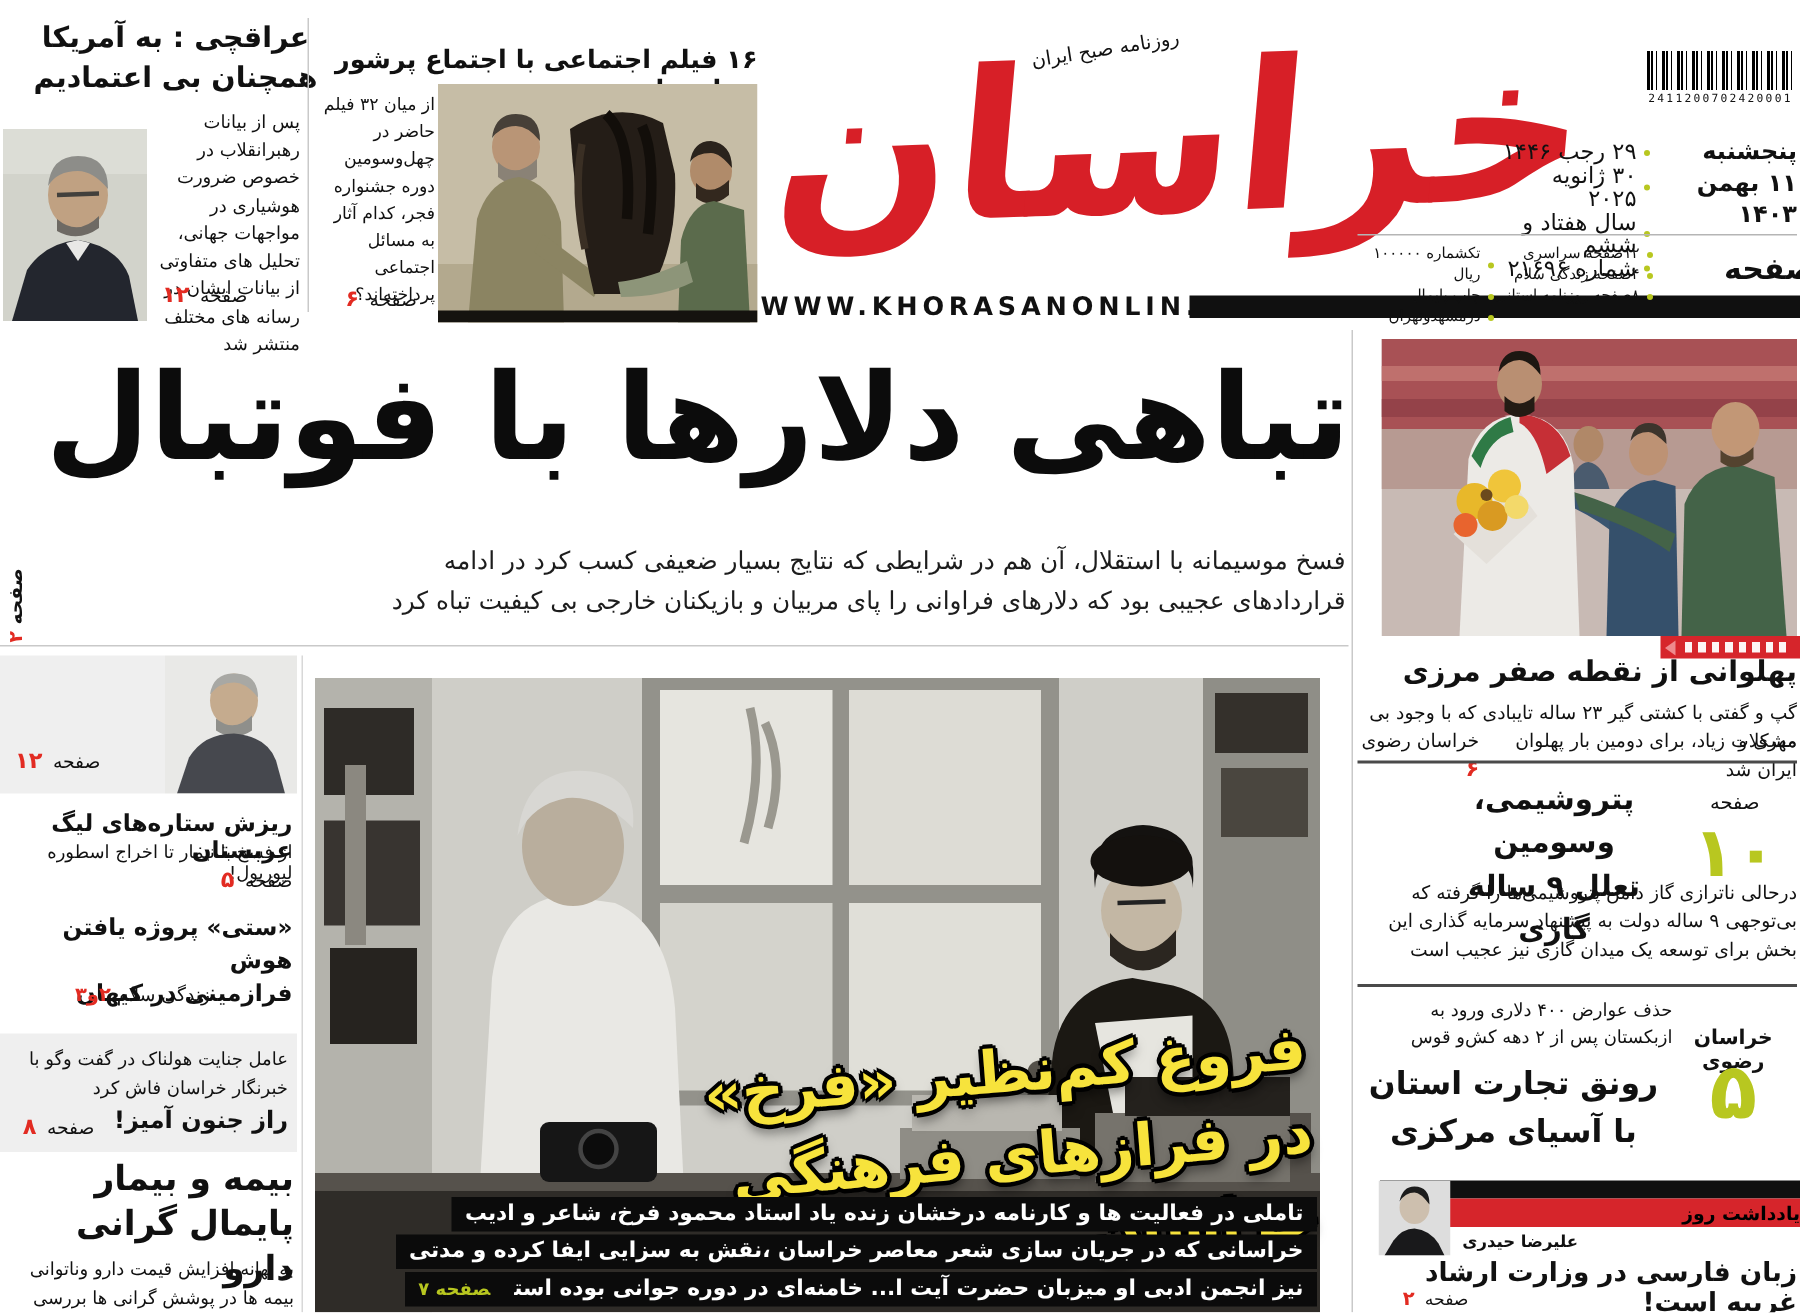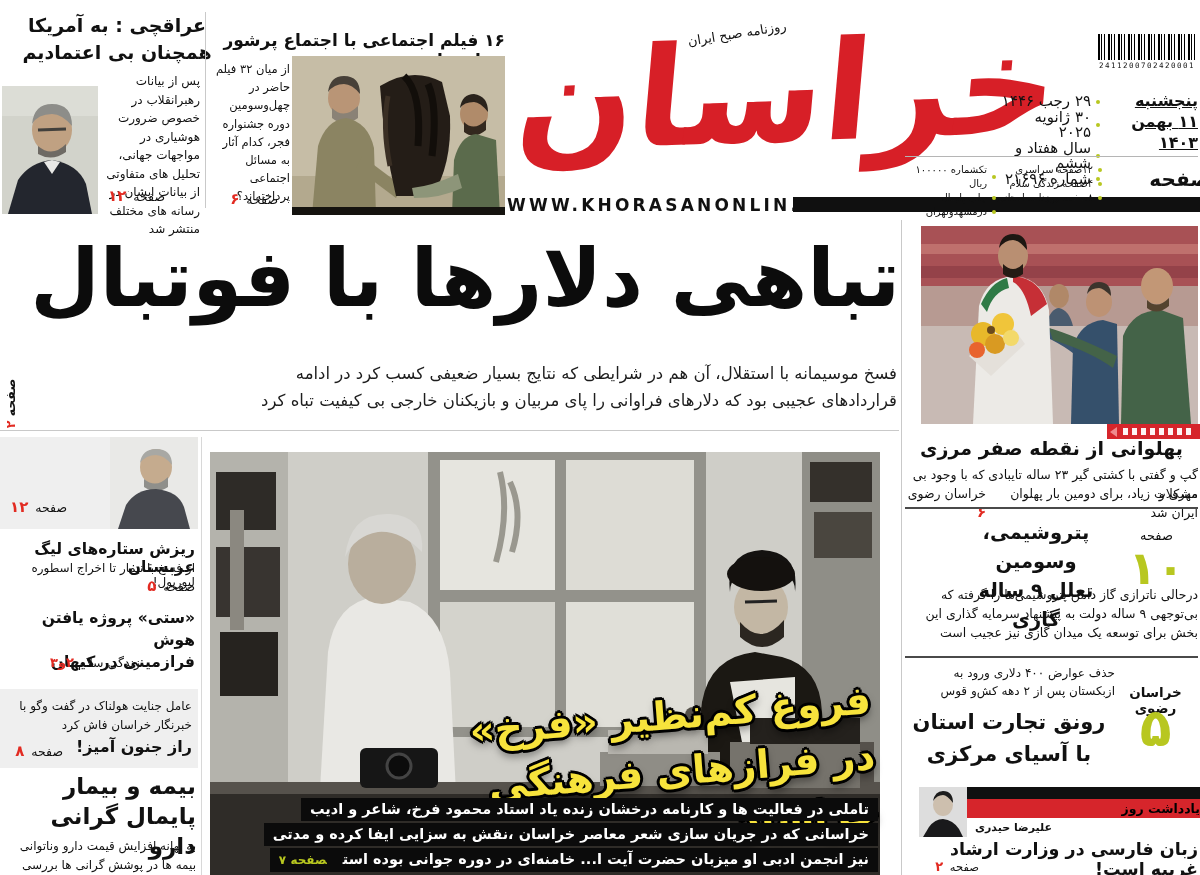--- a/index.html
+++ b/index.html
@@ -98,21 +98,21 @@
     <span>صفحه</span>
     <span class="rednum">۶</span>
   </div>
 
   <div class="abs tagline" style="left:672px;top:26px;width:130px;">روزنامه صبح ایران</div>
   <div class="abs logo" style="left:505px;top:0px;width:565px;height:190px;">خراسان</div>
   <div class="abs website" style="left:507px;top:195px;width:290px;">WWW.KHORASANONLIN.IR</div>
   <div class="abs blackbar" style="left:793px;top:197px;width:407px;height:15px;"></div>
   <div class="abs barcode" style="left:1098px;top:34px;width:100px;height:26px;"></div>
   <div class="abs barnum" style="left:1092px;top:61px;width:110px;">2411200702420001</div>
-  <div class="abs dateblock" style="left:1105px;top:90px;width:93px;text-decoration:underline;">
+  <div class="abs dateblock" style="left:1105px;top:90px;width:93px;">
     <div>پنجشنبه</div>
     <div>۱۱ بهمن</div>
     <div>۱۴۰۳</div>
   </div>
   <div class="abs mlist" style="left:998px;top:94px;width:102px;font-size:15px;line-height:15.5px;">
     <div class="row">
         <span class="dot"></span>
         <span>۲۹ رجب ۱۴۴۶</span>
       </div>
     <div class="row">
@@ -199,21 +199,21 @@
         <circle cx="82" cy="98" r="11" fill="#f0c53a"></circle>
       <circle cx="74" cy="118" r="10" fill="#d99a22"></circle>
         <circle cx="56" cy="124" r="8" fill="#e8642e"></circle>
       <circle cx="90" cy="112" r="8" fill="#f3d96a"></circle>
         <circle cx="70" cy="104" r="4" fill="#6b4a1d"></circle>
     </svg>
   </div>
   <div class="abs ribbon" style="left:1107px;top:424px;width:93px;height:15px;">
     <span class="marks"></span>
   </div>
-  <div class="abs b r" style="left:905px;top:437px;width:293px;font-size:19px;text-align:center;">پهلوانی از نقطه صفر مرزی</div>
+  <div class="abs b r" style="left:905px;top:437px;width:293px;font-size:19px;">پهلوانی از نقطه صفر مرزی</div>
   <div class="abs r" style="left:905px;top:465px;width:293px;font-size:12.5px;line-height:19px;">گپ و گفتی با کشتی گیر ۲۳ ساله تایبادی که با وجود بی مهری و</div>
   <div class="abs" style="left:905px;top:484px;width:293px;font-size:12.5px;line-height:19px;display:flex;justify-content:space-between;">
     <span>مشکلات زیاد، برای دومین بار پهلوان ایران شد</span>
     <span>
       <span>خراسان رضوی</span>
       <span class="rednum" style="font-size:15px;">۶</span>
     </span>
   </div>
   <div class="abs darkline" style="left:905px;top:507px;width:293px;height:2px;"></div>
 

